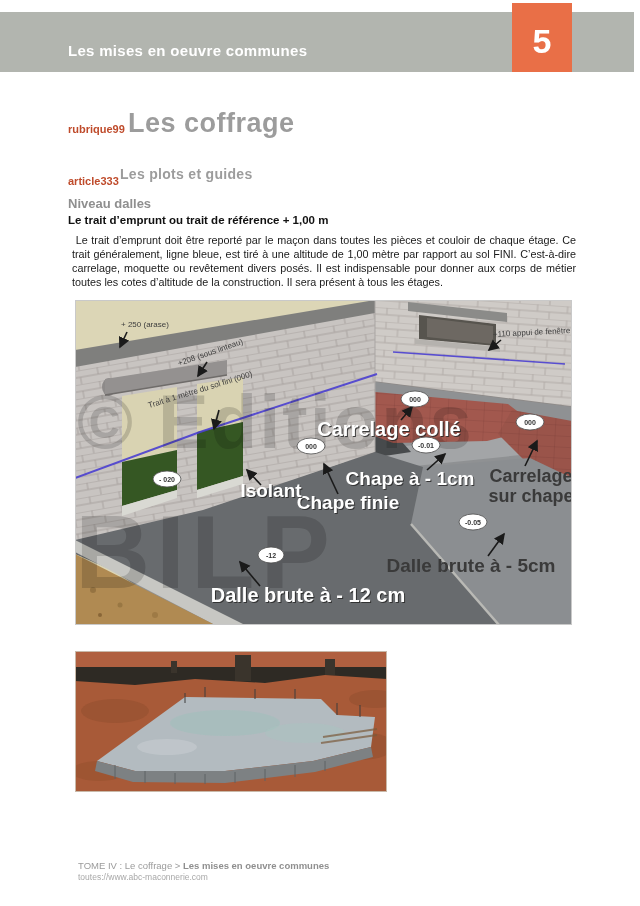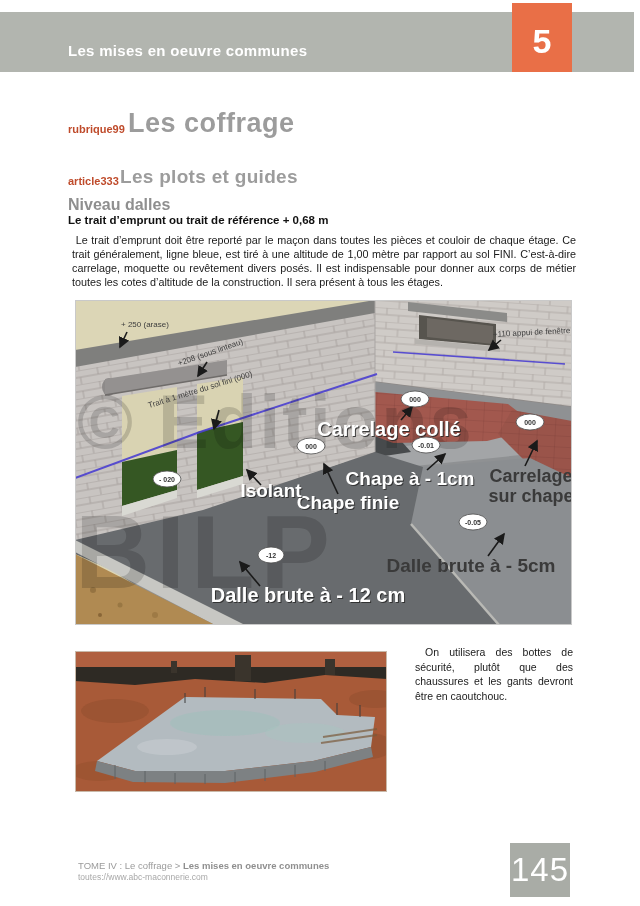--- a/index.html
+++ b/index.html
@@ -12,22 +12,22 @@
   .band{position:absolute;left:0;top:12px;width:634px;height:60px;background:#b2b5af;}
   .band-title{position:absolute;left:68px;top:42px;font-size:15px;font-weight:bold;color:#ffffff;letter-spacing:.3px;}
   .chapter-box{position:absolute;left:512px;top:3px;width:60px;height:69px;background:#e96f47;
     display:flex;align-items:center;justify-content:center;}
   .chapter-num{color:#ffffff;font-size:34px;font-weight:bold;padding-top:8px;}
   
   .tag{position:absolute;font-size:11px;font-weight:bold;color:#bf4b2b;}
   .rub-tag{left:68px;top:123px;}
   .rub-title{position:absolute;left:128px;top:108px;font-size:27px;font-weight:bold;color:#9c9c9c;letter-spacing:.5px;}
   .art-tag{left:68px;top:175px;}
-  .art-title{position:absolute;left:120px;top:166px;font-size:19px;font-weight:bold;color:#9c9c9c;letter-spacing:.3px;}
-  .section-label{position:absolute;left:68px;top:196px;font-size:16px;font-weight:bold;color:#8f8f8f;}
+  .art-title{position:absolute;left:120px;top:166px;font-size:14px;font-weight:bold;color:#9c9c9c;letter-spacing:.3px;}
+  .section-label{position:absolute;left:68px;top:196px;font-size:13px;font-weight:bold;color:#8f8f8f;}
   
   .intro-heading{position:absolute;left:68px;top:214px;font-size:11.5px;font-weight:bold;color:#111;}
   .intro-body{position:absolute;left:68px;top:229px;width:504px;font-size:10.8px;line-height:14px;color:#1a1a1a;
     text-align:justify;white-space:pre-wrap;margin:4px;}
   
   .diagram-wrap{position:absolute;left:75px;top:300px;width:497px;height:325px;}
   .photo-wrap{position:absolute;left:75px;top:651px;width:312px;height:141px;}
   
   .aside{position:absolute;left:415px;top:645px;width:158px;font-size:10.5px;line-height:14.6px;color:#1a1a1a;
     text-align:justify;}
@@ -57,21 +57,21 @@
   <div class="chapter-box">
     <span class="chapter-num">5</span>
   </div>
 
   <span class="tag rub-tag">rubrique99</span>
   <span class="rub-title">Les coffrage</span>
   <span class="tag art-tag">article333</span>
   <span class="art-title">Les plots et guides</span>
   <span class="section-label">Niveau dalles</span>
 
-  <div class="intro-heading">Le trait d’emprunt ou trait de référence + 0,68 m</div>
+  <div class="intro-heading">Le trait d’emprunt ou trait de référence + 1,00 m</div>
   <p class="intro-body">&nbsp;Le trait d’emprunt doit être reporté par le maçon dans toutes les pièces et couloir de chaque étage. Ce trait généralement, ligne bleue, est tiré à une altitude de 1,00 mètre par rapport au sol FINI. C’est-à-dire carrelage, moquette ou revêtement divers posés. Il est indispensable pour donner aux corps de métier toutes les cotes d’altitude de la construction. Il sera présent à tous les étages.</p>
 
   <div class="diagram-wrap">
     <svg width="497" height="325" viewBox="0 0 497 325">
       <defs>
         <marker id="ah" markerWidth="8" markerHeight="8" refX="6" refY="3.5" orient="auto">
           <path d="M0,0 L7,3.5 L0,7 Z" fill="#1a1a1a"></path>
         </marker>
         <pattern id="pbL" width="30" height="14" patternUnits="userSpaceOnUse" patternTransform="rotate(-10)">
           <rect width="30" height="14" fill="#c8c4c1"></rect>
@@ -236,22 +236,18 @@
         <polygon points="22,110 60,120 150,120 238,110 296,96 298,106 240,121 150,132 58,131 20,120" fill="#7d8183"></polygon>
         <path d="M40,114 V128 M70,120 V132 M100,122 V133 M130,123 V133 M160,121 V132 M190,118 V130 M220,114 V126 M250,110 V120" stroke="#5f6365" stroke-width="1" fill="none"></path>
         <path d="M130,46 V36 M180,48 V38 M220,48 V38 M262,64 V52 M285,66 V54 M110,52 V42" stroke="#3c3c3c" stroke-width="1" fill="none"></path>
         <path d="M248,86 L302,78 M246,92 L302,84" stroke="#7a5a3a" stroke-width="2" opacity=".7" fill="none"></path>
       </g>
       <rect x="0.5" y="0.5" width="311" height="140" fill="none" stroke="#c9b9a9"></rect>
     </svg>
   </div>
 
   <div class="aside">
-    <p>&nbsp;On utilisera des bottes de sécurité, plutôt que des chaussures et les gants devront être en caoutchouc.</p>
   </div>
 
   <div class="crumb"><span>TOME IV : Le coffrage &gt; </span><b>Les mises en oeuvre communes</b></div>
   <div class="url">toutes://www.abc-maconnerie.com</div>
-  <div class="pagebox">
-    <span class="pagenum">145</span>
-  </div>
 
 </div>
 
 </body></html>

